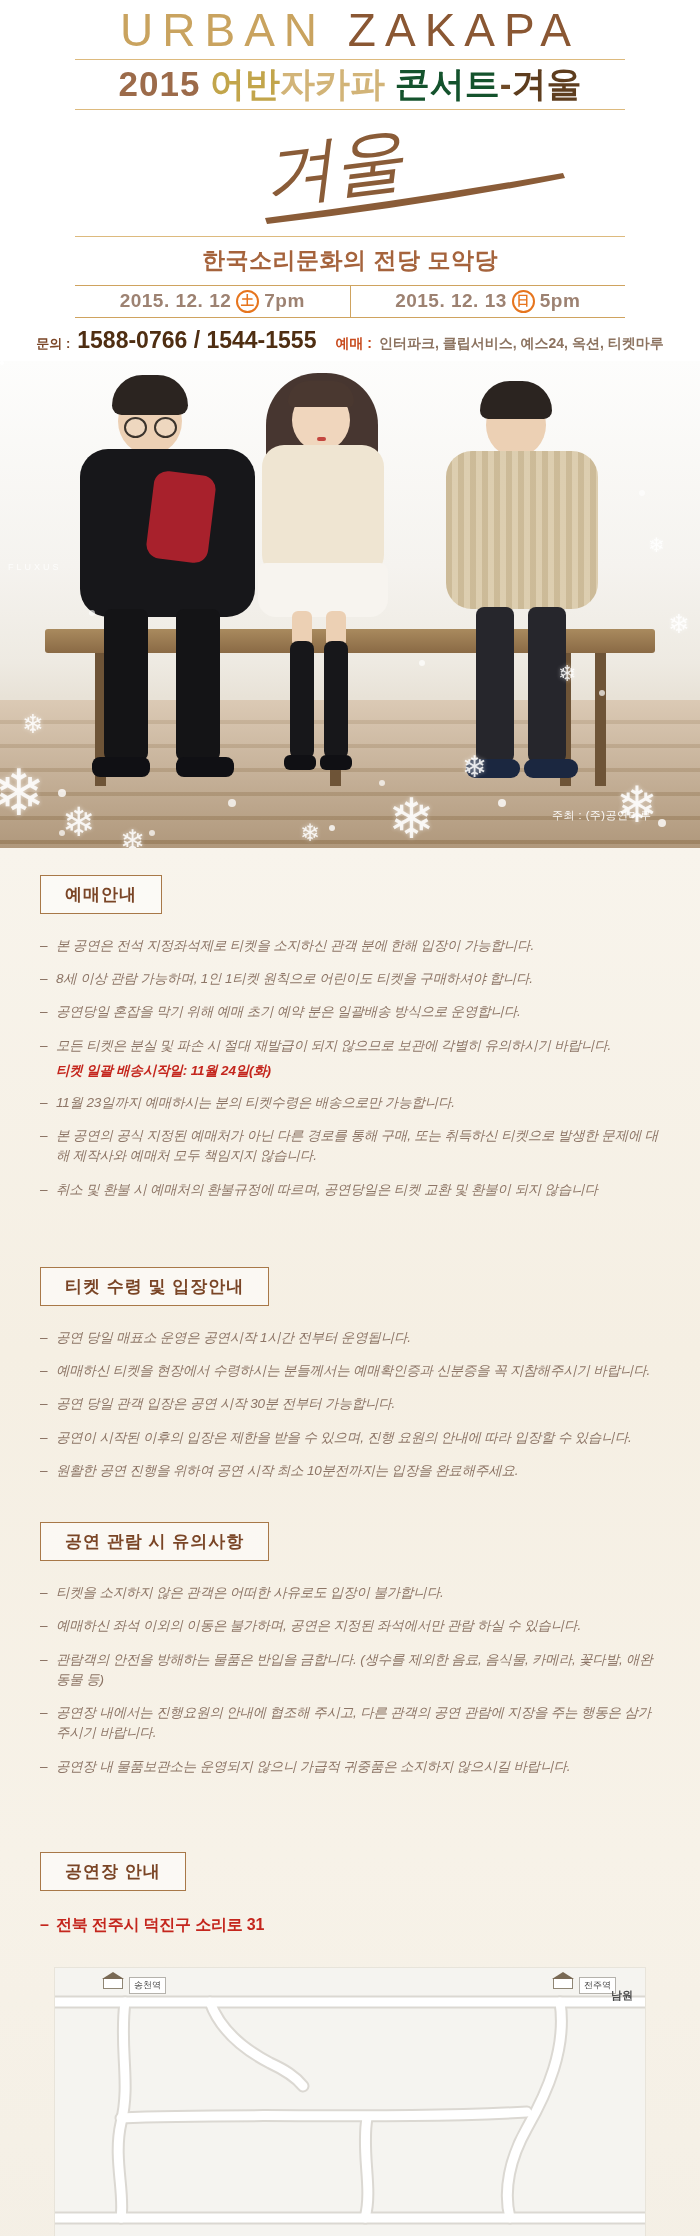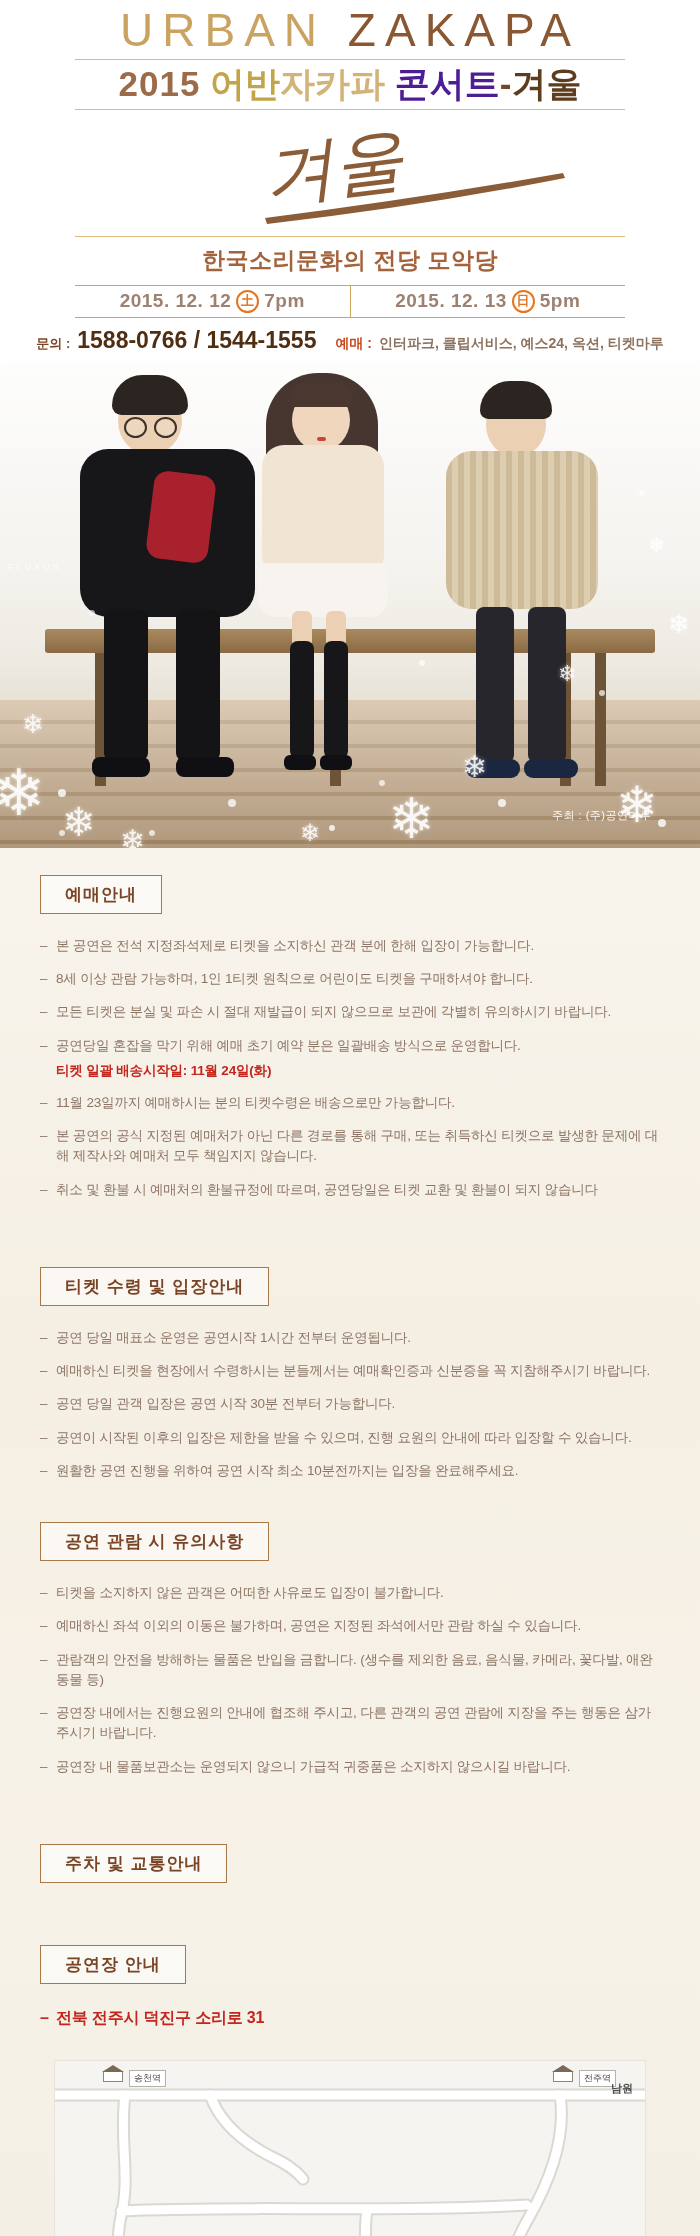--- a/index.html
+++ b/index.html
@@ -9,21 +9,21 @@
   
   .header{position:relative;text-align:center;padding-top:6px;background:#fff;}
   .main-title{font-size:46px;font-weight:300;letter-spacing:9px;color:#8a5733;line-height:1.05;}
   .main-title .t-urban{color:#c9a35f;}
   .main-title .t-zakapa{color:#8a5733;}
   .rule{width:550px;height:1px;background:#ddba7e;margin:5px auto;}
   .subtitle{font-size:35px;font-weight:bold;letter-spacing:0px;line-height:1.1;margin-top:2px;}
   .st-year{color:#9c6b4a;letter-spacing:1px;}
   .st-a{color:#c2a54b;}
   .st-b{color:#d2b478;}
-  .st-concert{color:#4c1d95;}
+  .st-concert{color:#14532d;}
   .st-dash{color:#6f4a26;}
   .st-season{color:#5e3d1e;}
   .calli-wrap{height:116px;position:relative;}
   .calli-wrap svg{display:block;margin:0 auto;}
   .venue{font-size:23px;font-weight:bold;color:#a5633c;letter-spacing:0.5px;margin:8px 0 9px;}
   .dates-row{width:550px;margin:0 auto;display:flex;border-top:1px solid #cfa35f;border-bottom:1px solid #cfa35f;}
   .date-cell{flex:1;display:flex;align-items:center;justify-content:center;gap:5px;height:31px;
              color:#9d8272;font-size:19px;font-weight:bold;letter-spacing:0.5px;}
   .date-cell.first{border-right:1px solid #cfa35f;}
   .day-circle{width:19px;height:19px;border:2px solid #e6751e;border-radius:50%;color:#e6751e;
@@ -95,21 +95,21 @@
        380px 420px 0 1px rgba(255,255,255,.7), 60px 470px 0 1px rgba(255,255,255,.7);}
   .photo-credit{position:absolute;left:552px;top:447px;font-size:11px;color:rgba(255,255,255,.95);letter-spacing:0.5px;}
   .photo-watermark{position:absolute;left:8px;top:200px;font-size:9px;letter-spacing:3px;color:rgba(255,255,255,.8);line-height:1.4;}
 
   
   .content{position:relative;width:700px;height:1436px;box-sizing:border-box;padding:0 40px;
            background:linear-gradient(180deg,#f8f4ec 0%,#f5efe3 35%,#f7f2e8 70%,#f4efe5 100%);}
   .sec-heading{display:inline-block;border:1px solid #a87848;background:rgba(255,255,255,.55);
                padding:7px 24px;font-size:17px;font-weight:bold;color:#7a4526;letter-spacing:1px;}
   .mt1{margin-top:27px;} .mt2{margin-top:54px;} .mt3{margin-top:28px;} .mt4{margin-top:54px;} .mt5{margin-top:62px;}
-  .sec-body{margin-top:22px;}
+  .sec-body{margin-top:22px;font-style:italic;}
   .bullet{position:relative;padding-left:16px;font-size:13.5px;color:#8d7566;line-height:1.5;
           letter-spacing:-0.2px;margin-bottom:13px;max-width:625px;}
   .bullet:before{content:"–";position:absolute;left:0;top:0;}
   .bullet-note{margin:-7px 0 13px 16px;font-size:13.5px;font-weight:bold;color:#c4261d;letter-spacing:-0.2px;}
   .bullet.address{color:#c4261d;font-weight:bold;font-size:16px;margin-top:22px;}
 
   
   .map{position:relative;width:590px;height:285px;margin:30px auto 0;background:#f5f4f0;border:1px solid #e8e4da;}
   .map svg{position:absolute;left:0;top:0;}
   .mlabel{position:absolute;font-size:10px;color:#4a4a4a;white-space:nowrap;}
@@ -229,22 +229,22 @@
     <div class="photo-credit">주최 : (주)공연마루</div>
   </div>
 
   <div class="content">
 
     <div>
       <div class="sec-heading mt1">예매안내</div>
       <div class="sec-body">
         <div class="bullet">본 공연은 전석 지정좌석제로 티켓을 소지하신 관객 분에 한해 입장이 가능합니다.</div>
         <div class="bullet">8세 이상 관람 가능하며, 1인 1티켓 원칙으로 어린이도 티켓을 구매하셔야 합니다.</div>
+        <div class="bullet">공연당일 혼잡을 막기 위해 예매 초기 예약 분은 일괄배송 방식으로 운영합니다.</div>
         <div class="bullet">모든 티켓은 분실 및 파손 시 절대 재발급이 되지 않으므로 보관에 각별히 유의하시기 바랍니다.</div>
-        <div class="bullet">공연당일 혼잡을 막기 위해 예매 초기 예약 분은 일괄배송 방식으로 운영합니다.</div>
         <div class="bullet-note">티켓 일괄 배송시작일: 11월 24일(화)</div>
         <div class="bullet">11월 23일까지 예매하시는 분의 티켓수령은 배송으로만 가능합니다.</div>
         <div class="bullet">본 공연의 공식 지정된 예매처가 아닌 다른 경로를 통해 구매, 또는 취득하신 티켓으로 발생한 문제에 대해 제작사와 예매처 모두 책임지지 않습니다.</div>
         <div class="bullet">취소 및 환불 시 예매처의 환불규정에 따르며, 공연당일은 티켓 교환 및 환불이 되지 않습니다</div>
       </div>
     </div>
 
     <div>
       <div class="sec-heading mt2">티켓 수령 및 입장안내</div>
       <div class="sec-body">
@@ -261,21 +261,20 @@
       <div class="sec-body">
         <div class="bullet">티켓을 소지하지 않은 관객은 어떠한 사유로도 입장이 불가합니다.</div>
         <div class="bullet">예매하신 좌석 이외의 이동은 불가하며, 공연은 지정된 좌석에서만 관람 하실 수 있습니다.</div>
         <div class="bullet">관람객의 안전을 방해하는 물품은 반입을 금합니다. (생수를 제외한 음료, 음식물, 카메라, 꽃다발, 애완동물 등)</div>
         <div class="bullet">공연장 내에서는 진행요원의 안내에 협조해 주시고, 다른 관객의 공연 관람에 지장을 주는 행동은 삼가주시기 바랍니다.</div>
         <div class="bullet">공연장 내 물품보관소는 운영되지 않으니 가급적 귀중품은 소지하지 않으시길 바랍니다.</div>
       </div>
     </div>
 
     <div>
-      <div class="sec-heading mt4">주차 및 교통안내</div>
     </div>
 
     <div>
       <div class="sec-heading mt5">공연장 안내</div>
       <div class="bullet address">전북 전주시 덕진구 소리로 31</div>
 
       
       <div class="map">
         <svg width="590" height="285" viewBox="0 0 590 285">
           <g fill="none" stroke="#dbd8d2" stroke-width="13" stroke-linecap="round">

